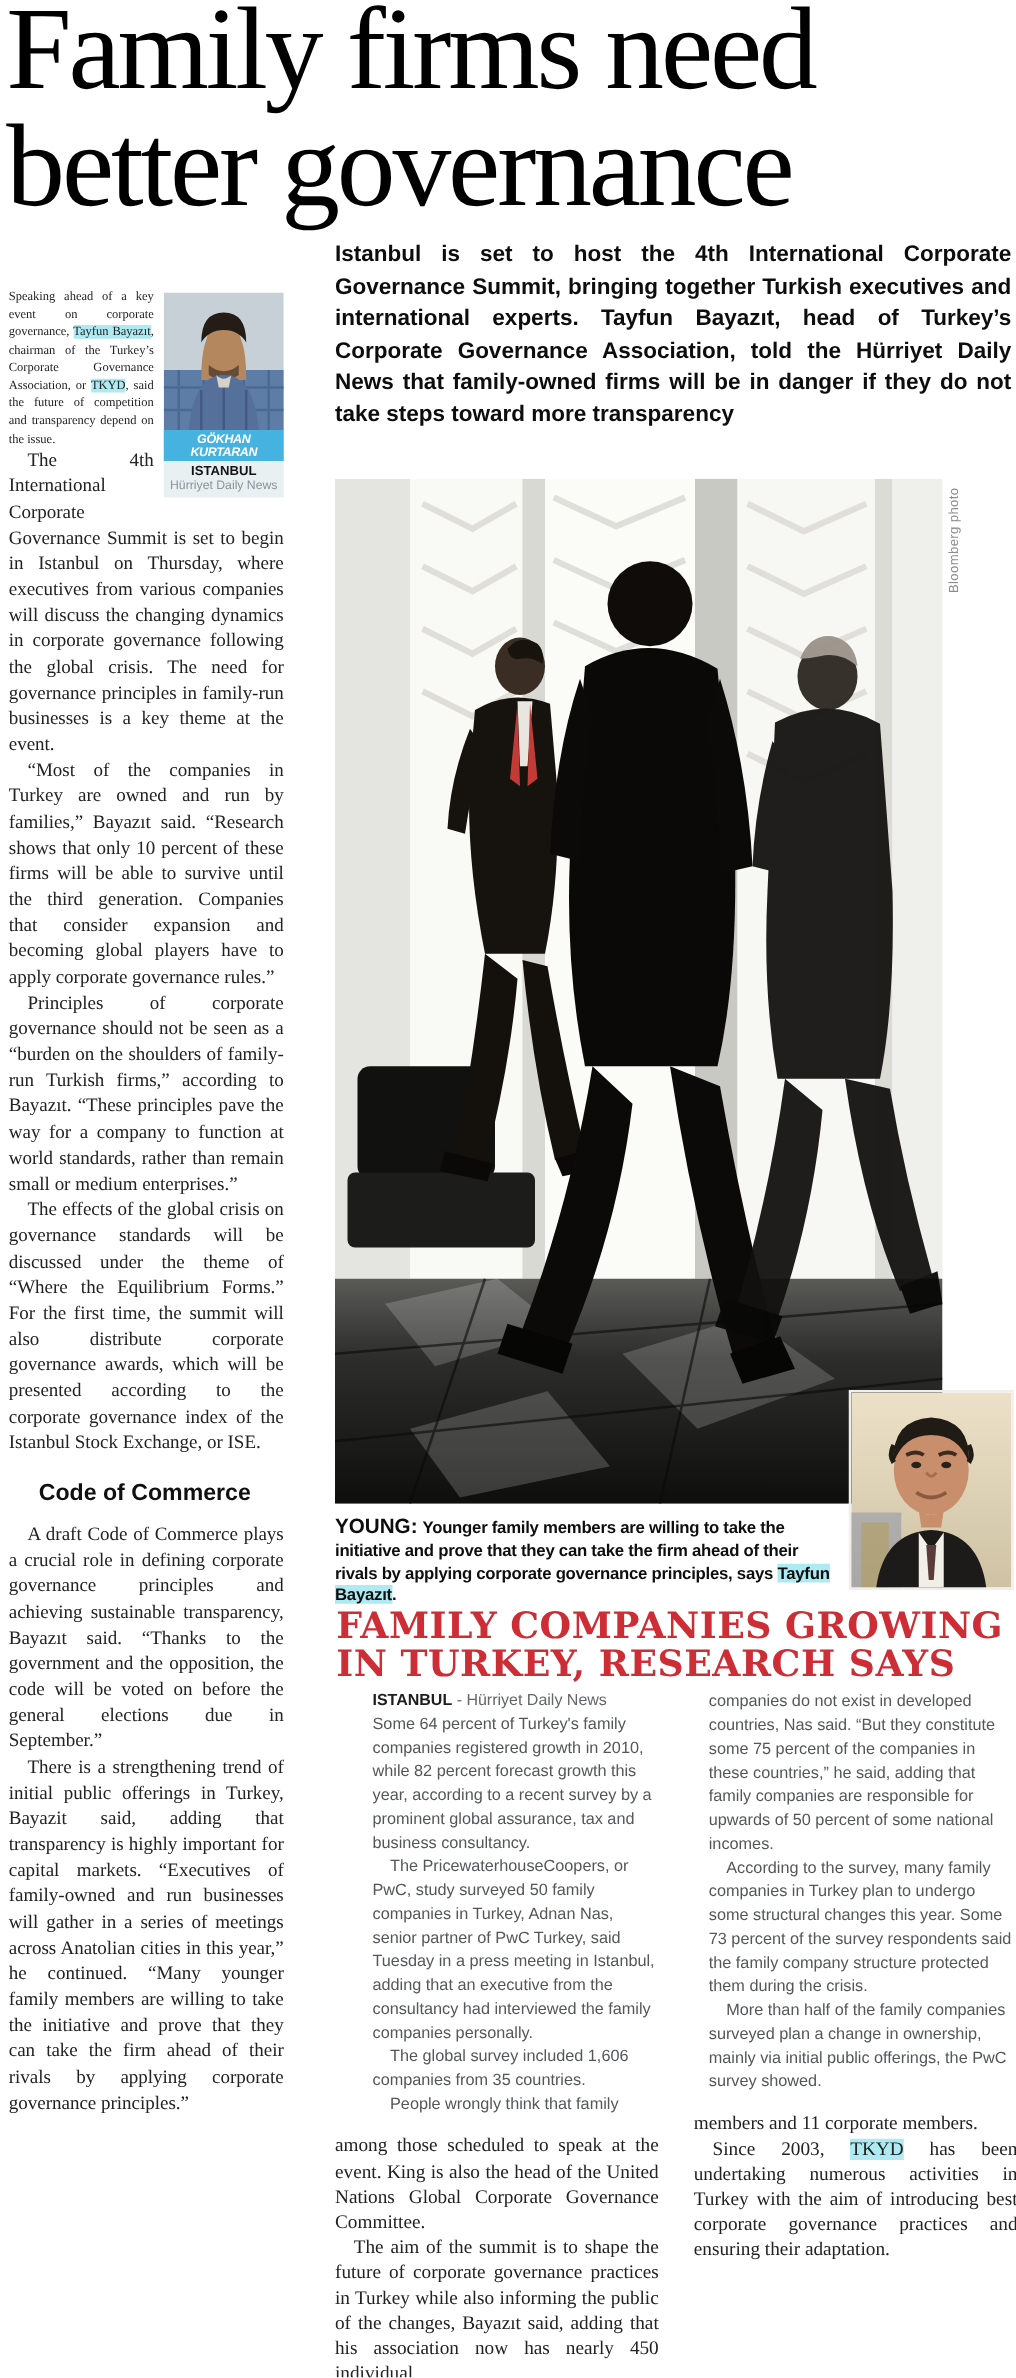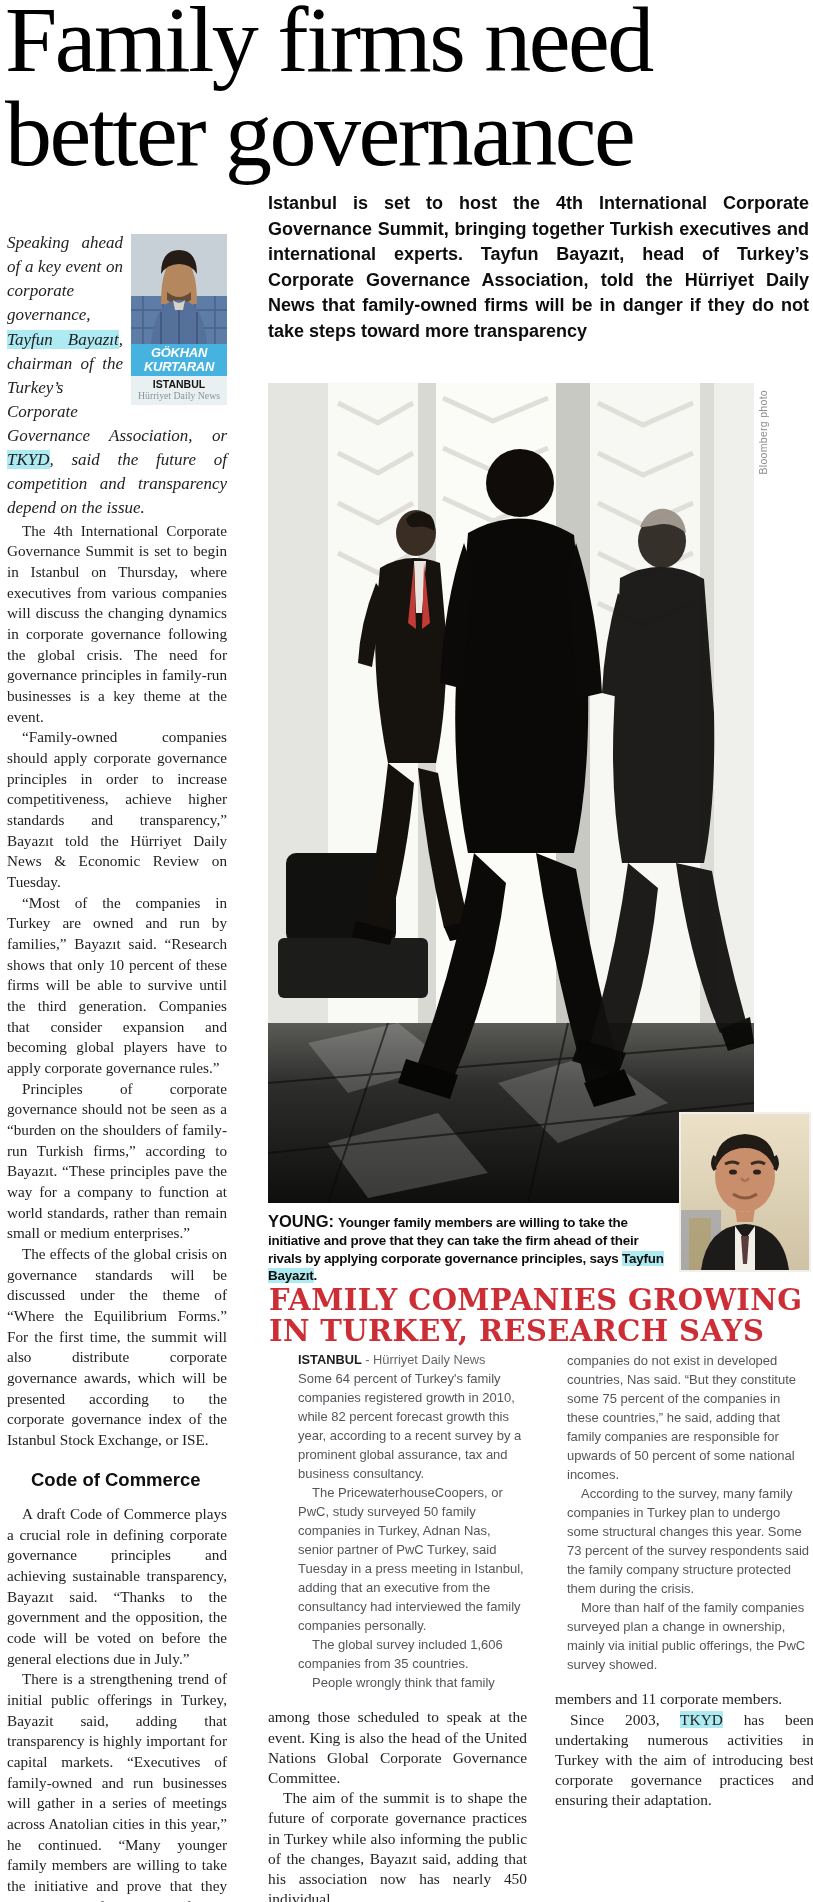--- a/index.html
+++ b/index.html
@@ -8,31 +8,31 @@
 
   
   .headline{position:absolute;top:-8px;left:5px;width:803px;
     font-family:"Liberation Serif",serif;font-weight:400;
     font-size:94px;line-height:1.0;letter-spacing:-2.5px;color:#000;}
 
   
   .left-col{position:absolute;left:7px;top:231px;width:220px;
     font-size:15.2px;line-height:1.36;text-align:justify;color:#222;}
   .left-col p{margin:0;text-indent:15px;}
-  .left-col p.lede{text-indent:0;font-size:17px;line-height:1.42;font-style:italic;}
+  .left-col p.lede{text-indent:0;font-size:10px;line-height:1.42;}
   .hl{background:#aeeaf2;}
 
   .reporter{float:right;width:96px;margin:3px 0 9px 8px;
     font-family:"Liberation Sans",sans-serif;text-align:center;text-indent:0;}
   .reporter svg{display:block;}
   .reporter-name{background:#45b2e0;color:#fff;font-style:italic;font-weight:bold;
-    font-size:13px;letter-spacing:-0.3px;padding:2px 1px 1px;line-height:1.1;}
+    font-size:10px;letter-spacing:-0.3px;padding:2px 1px 1px;line-height:1.1;}
   .reporter-info{background:#e9f0f1;padding:2px 0 4px;line-height:1.15;}
   .reporter-loc{font-weight:bold;font-size:10.5px;color:#141414;}
-  .reporter-pub{font-size:9.8px;color:#88949a;font-family:Liberation Serif, serif;}
+  .reporter-pub{font-size:9.8px;color:#88949a;}
 
   .section-heading{font-family:"Liberation Sans",sans-serif;font-weight:bold;
     font-size:18.5px;color:#101010;margin:16px 0 12px;padding-left:24px;
     text-align:left;text-indent:0;}
 
   
   .intro{position:absolute;left:268px;top:191px;width:541px;
     font-family:"Liberation Sans",sans-serif;font-weight:bold;
     font-size:18px;line-height:1.42;text-align:justify;color:#0d0d0d;}
 
@@ -113,28 +113,27 @@
       <div class="reporter-name">GÖKHAN KURTARAN</div>
       <div class="reporter-info">
         <div class="reporter-loc">ISTANBUL</div>
         <div class="reporter-pub">Hürriyet Daily News</div>
       </div>
     </div>
 
     <p class="lede"><span>Speaking ahead of a key event on corporate governance, </span><span class="hl">Tayfun Bayazıt</span><span>, chairman of the Turkey’s Corporate Governance Association, or </span><span class="hl">TKYD</span><span>, said the future of competition and transparency depend on the issue.</span></p>
 
     <p>The 4th International Corporate Governance Summit is set to begin in Istanbul on Thursday, where executives from various companies will discuss the changing dynamics in corporate governance following the global crisis. The need for governance principles in family-run businesses is a key theme at the event.</p>
-    <p>“Family-owned companies should apply corporate governance principles in order to increase competitiveness, achieve higher standards and transparency,” Bayazıt told the Hürriyet Daily News &amp; Economic Review on Tuesday.</p>
     <p>“Most of the companies in Turkey are owned and run by families,” Bayazıt said. “Research shows that only 10 percent of these firms will be able to survive until the third generation. Companies that consider expansion and becoming global players have to apply corporate governance rules.”</p>
     <p>Principles of corporate governance should not be seen as a “burden on the shoulders of family-run Turkish firms,” according to Bayazıt. “These principles pave the way for a company to function at world standards, rather than remain small or medium enterprises.”</p>
     <p>The effects of the global crisis on governance standards will be discussed under the theme of “Where the Equilibrium Forms.” For the first time, the summit will also distribute corporate governance awards, which will be presented according to the corporate governance index of the Istanbul Stock Exchange, or ISE.</p>
 
     <div class="section-heading">Code of Commerce</div>
 
-    <p>A draft Code of Commerce plays a crucial role in defining corporate governance principles and achieving sustainable transparency, Bayazıt said. “Thanks to the government and the opposition, the code will be voted on before the general elections due in July.”</p>
+    <p>A draft Code of Commerce plays a crucial role in defining corporate governance principles and achieving sustainable transparency, Bayazıt said. “Thanks to the government and the opposition, the code will be voted on before the general elections due in September.”</p>
     <p>There is a strengthening trend of initial public offerings in Turkey, Bayazit said, adding that transparency is highly important for capital markets. “Executives of family-owned and run businesses will gather in a series of meetings across Anatolian cities in this year,” he continued. “Many younger family members are willing to take the initiative and prove that they can take the firm ahead of their rivals by applying corporate governance principles.”</p>
 
   </div>
 
   <div class="intro">Istanbul is set to host the 4th International Corporate Governance Summit, bringing together Turkish executives and international experts. Tayfun Bayazıt, head of Turkey’s Corporate Governance Association, told the Hürriyet Daily News that family-owned firms will be in danger if they do not take steps toward more transparency</div>
 
   <div class="main-photo">
     <svg width="486" height="820" viewBox="0 0 486 820" xmlns="http://www.w3.org/2000/svg">
       <defs>
         <linearGradient id="floorg" x1="0" y1="0" x2="0" y2="1">

